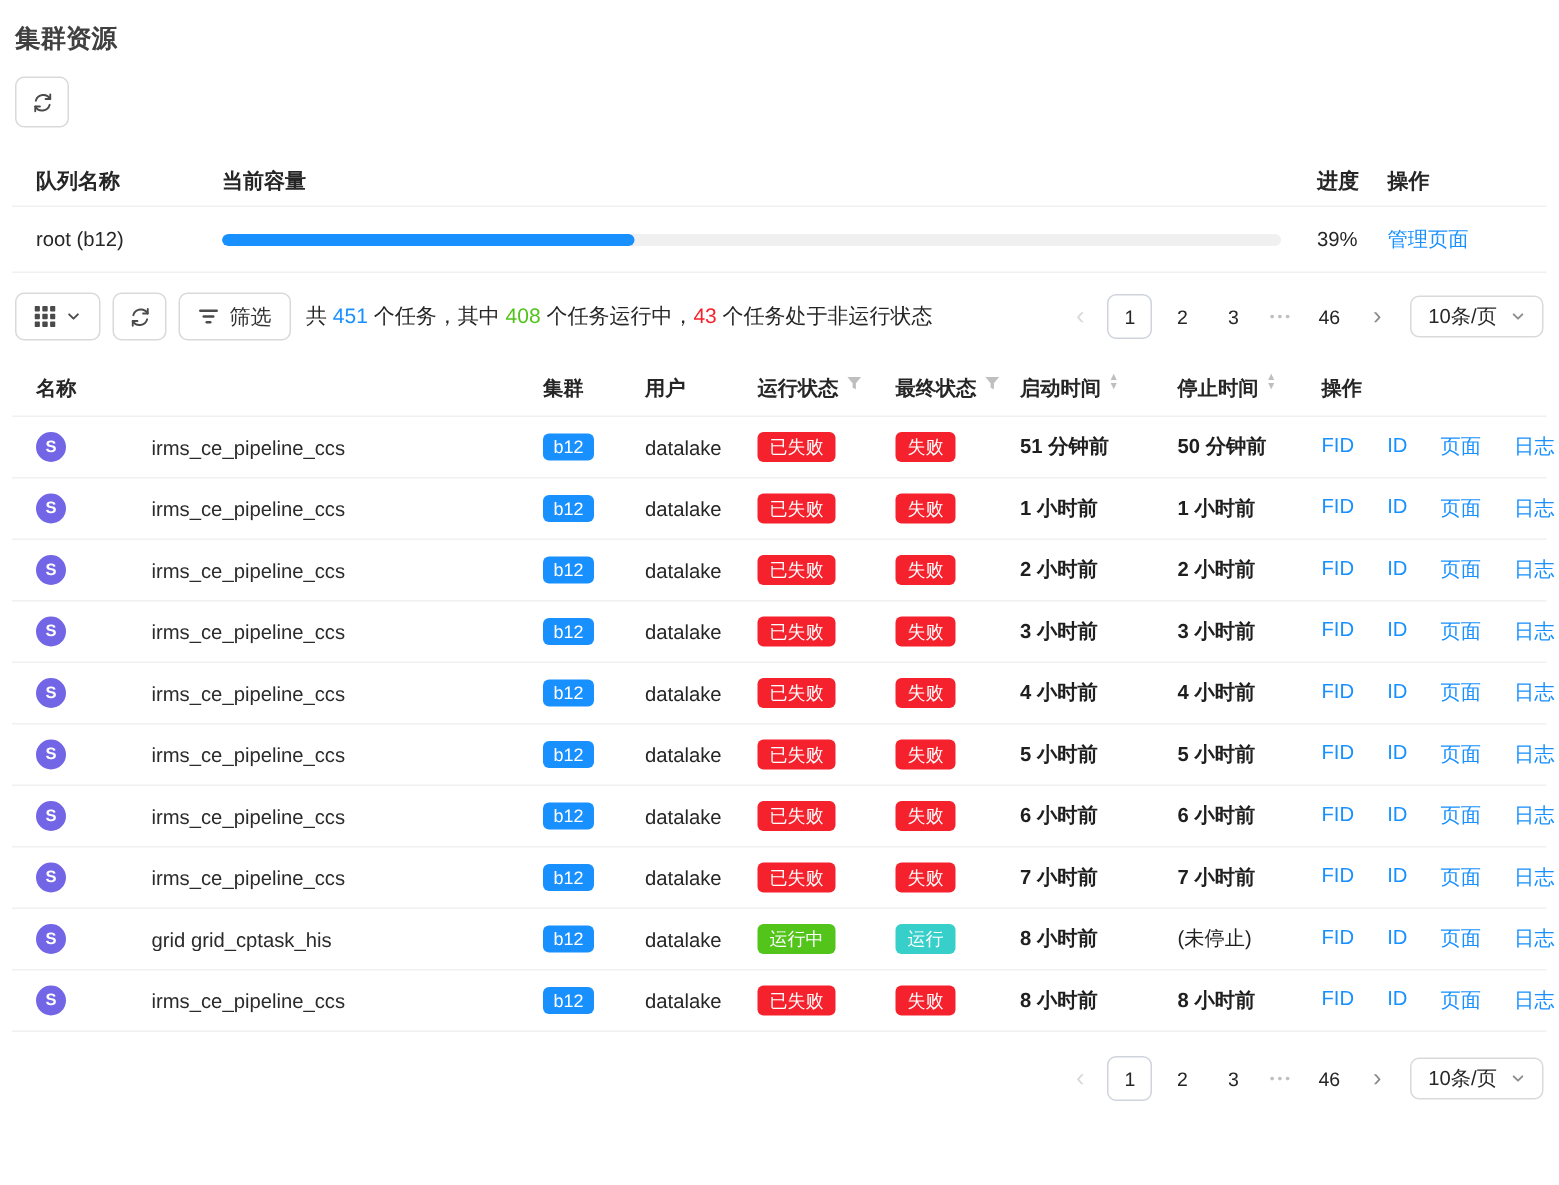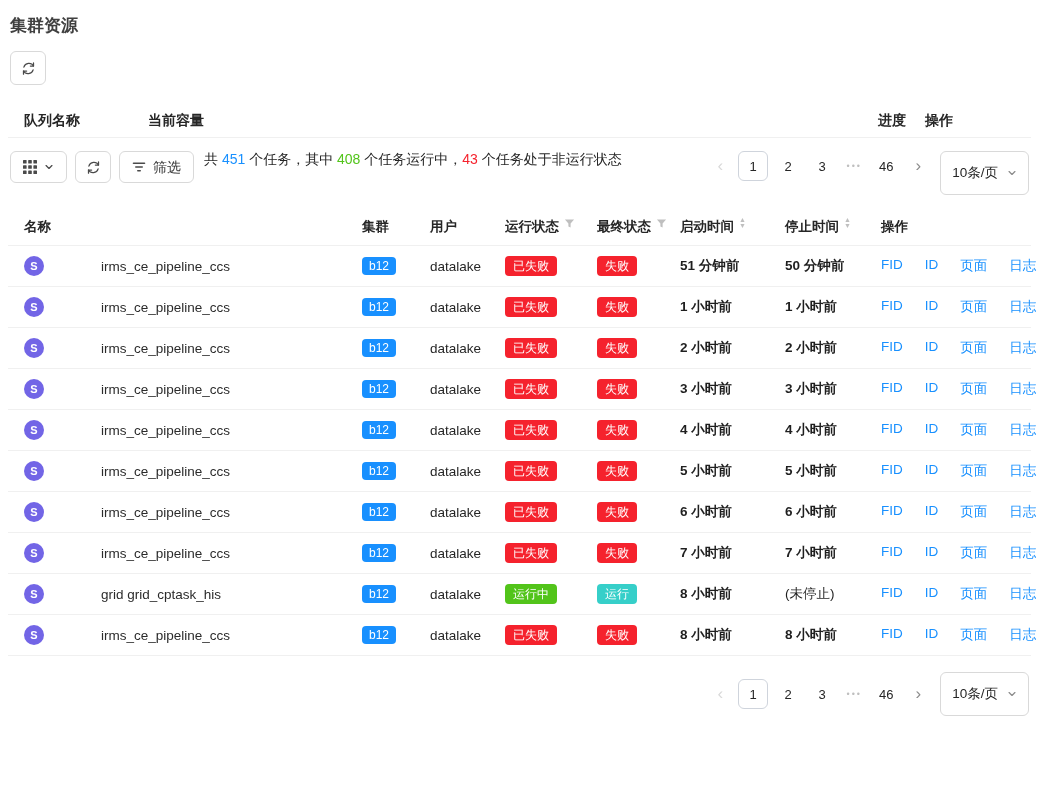--- a/index.html
+++ b/index.html
@@ -25,39 +25,39 @@
 
   
   .rgrid { display: grid; grid-template-columns: 124px 1fr 47px 90px; align-items: center; padding: 0 16px; }
   .rhead { height: 34px; margin-top: 19px; border-bottom: 1px solid #f0f0f0; font-weight: 600; font-size: 14px; }
   .rrow  { height: 44px; border-bottom: 1px solid #f0f0f0; font-size: 13.5px; }
   .progress { height: 8px; background: #f0f0f0; border-radius: 4px; margin-right: 24px; overflow: hidden; }
   .progress-fill { height: 100%; background: var(--accent, #1890ff); border-radius: 4px; }
 
   
   .tasks-title { margin-top: 27px; }
-  .toolbar { display: flex; align-items: flex-start; margin: 13px 0 0; padding: 0 2px; }
+  .toolbar { display: flex; align-items: center; margin: 13px 0 0; padding: 0 2px; }
   .toolbar .gap { width: 8px; flex: none; }
   .summary { margin-left: 10px; font-size: 14px; color: #262626; white-space: nowrap; }
   .num { font-weight: 400; }
   .num.blue { color: var(--accent, #1890ff); }
   .num.green { color: var(--success, #52c41a); }
   .num.red { color: var(--error, #f5222d); }
   .spacer { flex: 1; }
 
   
   .pagination { display: flex; align-items: center; gap: 6px; font-size: 13px; color: #262626; }
   .pg-arrow { width: 24px; height: 28px; display: inline-flex; align-items: center; justify-content: center;
               font-size: 17px; color: #8c8c8c; cursor: pointer; }
   .pg-arrow.disabled { color: #d9d9d9; cursor: default; }
   .pg-item { min-width: 28px; height: 28px; padding: 0 4px; display: inline-flex; align-items: center;
              justify-content: center; border-radius: 6px; cursor: pointer; }
   .pg-item.active { border: 1px solid #cfd4dc; min-width: 30px; height: 30px; }
   .pg-ellipsis { color: #bfbfbf; font-size: 9px; letter-spacing: 2px; width: 24px; text-align: center; cursor: pointer; }
-  .size-select { height: 44px; border: 1px solid #d9d9d9; border-radius: 6px; background: #fff;
+  .size-select { height: 28px; border: 1px solid #d9d9d9; border-radius: 6px; background: #fff;
                  display: inline-flex; align-items: center; gap: 9px; padding: 0 11px; font-size: 13.5px;
                  margin-left: 10px; cursor: pointer; color: #262626; }
   .size-select .ic { color: #8c8c8c; display: inline-flex; }
 
   
   .tgrid { display: grid; grid-template-columns: 338px 68px 75px 92px 83px 105px 96px 1fr;
            align-items: center; padding: 0 16px; }
   .thead { height: 37px; margin-top: 14px; border-bottom: 1px solid #f0f0f0; font-weight: 600; font-size: 13.5px; }
   .trow { height: 41px; border-bottom: 1px solid #f0f0f0; font-size: 13.5px; }
   .hcell { display: flex; align-items: flex-start; gap: 5px; }
@@ -103,20 +103,30 @@
       </svg>
     </span>
   </button>
 
   <div>
     <div class="rgrid rhead">
       <div>队列名称</div>
       <div>当前容量</div>
       <div>进度</div>
       <div>操作</div>
+    </div>
+    <div class="rgrid rrow">
+      <div>root (b12)</div>
+      <div>
+        <div class="progress">
+          <div class="progress-fill" style="width: 39%;"></div>
+        </div>
+      </div>
+      <div>39%</div>
+      <div><a class="lnk">管理页面</a></div>
     </div>
   </div>
 
   
 
   <div class="toolbar">
     <button class="btn">
       <span class="ic">
         <svg width="14" height="14" viewBox="0 0 14 14" fill="currentColor">
           <rect x="0" y="0" width="3.6" height="3.6" rx="0.6"></rect>

